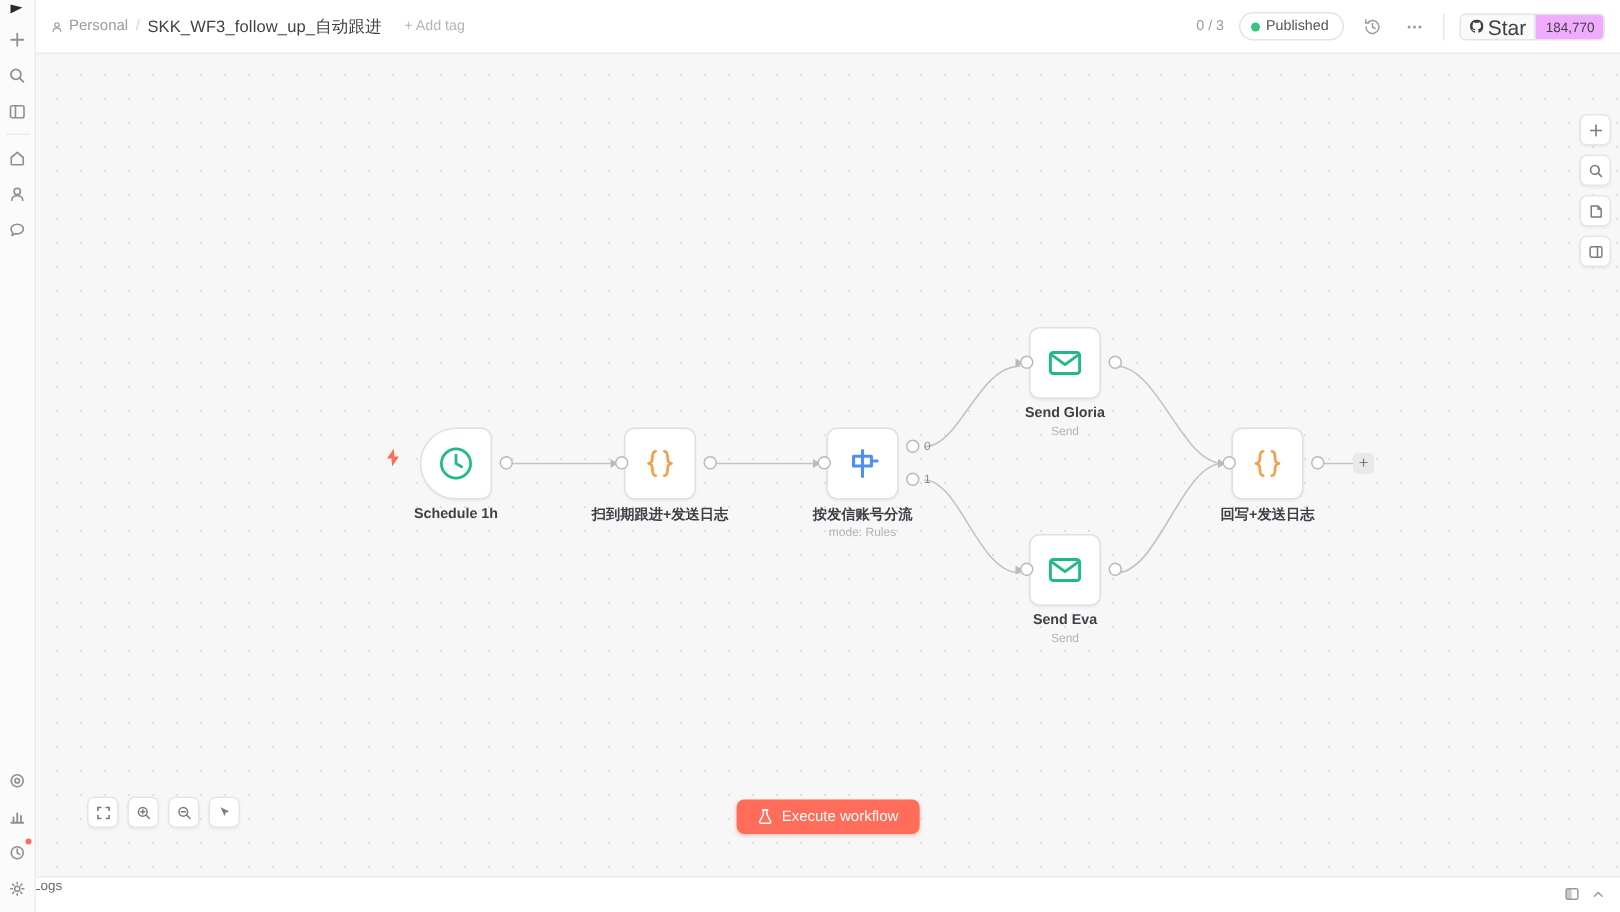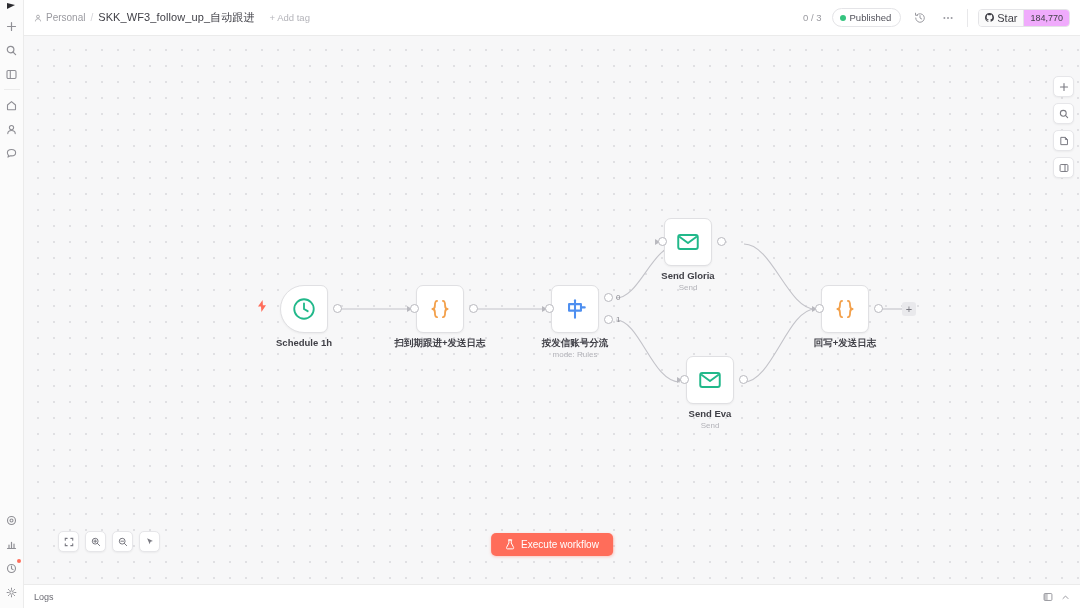--- a/index.html
+++ b/index.html
@@ -52,21 +52,21 @@
   .pub-badge {
     display: flex; align-items: center; gap: 4px;
     border: 1px solid #e4e4e7; border-radius: 12px;
     padding: 3px 9px 3px 7px; font-size: 9.5px; color: #52525b; background:#fff;
   }
   .pub-dot { width: 6px; height: 6px; border-radius: 50%; background: #35c47f; }
   .hdr-ico { width: 18px; height: 18px; display:flex; align-items:center; justify-content:center;
              color:#9a9aa0; cursor:pointer; }
   .hdr-divider { width: 1px; height: 18px; background: #e8e8ea; }
   .star-group { display: flex; align-items: stretch; border: 1px solid #e4e4e7; border-radius: 4px; overflow: hidden; height: 18px; }
-  .star-left { display:flex; align-items:center; gap:3px; padding: 0 6px; background:#fafafa; font-size:11px; color:#3f3f46; }
+  .star-left { display:flex; align-items:center; gap:3px; padding: 0 6px; background:#fafafa; font-size:14px; color:#3f3f46; }
   .star-right { display:flex; align-items:center; padding: 0 6px; background:#f0abfc; font-size:9px; color:#3f3f46;
                 border-left: 1px solid #e4e4e7; }
 
   
   .tabs {
     position: absolute; left: 50%; transform: translateX(-50%); top: 28px;
     display: flex; align-items: center; gap: 0;
     background: #f3f3f5; border-radius: 5px; padding: 2px; z-index: 26;
   }
   .tab { font-size: 9.5px; padding: 3px 9px; border-radius: 4px; color: #8b8b92; cursor: pointer; white-space: nowrap; }
@@ -143,23 +143,23 @@
   .exec-btn {
     position: absolute; left: 50%; transform: translateX(-50%); bottom: 28px;
     background: #ff6d5a; color: #fff; border: none; border-radius: 5px;
     padding: 6px 14px; font-size: 10px; font-family: inherit;
     display: flex; align-items: center; gap: 6px; cursor: pointer;
     box-shadow: 0 1px 3px rgba(255,109,90,.35); z-index: 20;
   }
 
   
   .logs-bar {
-    position: absolute; left: 24px; right: 0; bottom: 0; height: 24px;
+    position: absolute; left: 12px; right: 0; bottom: 0; height: 24px;
     background: #fff; border-top: 1px solid #ebebeb;
-    display: flex; align-items: center; padding: 0 10px; z-index: 28;
+    display: flex; padding: 0 10px; z-index: 28;
   }
   .logs-label { font-size: 9px; color: #6b6b73; cursor: pointer; }
   .logs-right { margin-left: auto; display: flex; align-items: center; gap: 8px; color: #9a9aa0; }
 </style>
 </head>
 <body>
 
 <div id="app">
 
   <div class="sidebar">
@@ -331,21 +331,21 @@
         </svg>
       </div>
       <div class="port" style="left:53px; top:8px;"></div>
       <div class="port-label" style="left:65px; top:8px;">0</div>
       <div class="port" style="left:53px; top:30px;"></div>
       <div class="port-label" style="left:65px; top:30px;">1</div>
       <div class="node-label">按发信账号分流</div>
       <div class="node-sub">mode: Rules</div>
     </div>
 
-    <div class="node" style="left:640px; top:182px;">
+    <div class="node" style="left:662px; top:182px;">
       <div class="in-arrow" style="left:-9px; top:20.5px;"></div>
       <div class="port" style="left:-6px; top:19px;"></div>
       <div class="node-box">
         <svg width="26" height="26" viewBox="0 0 24 24" fill="none" stroke="#21b88a" stroke-width="1.8" stroke-linejoin="round">
           <rect x="3" y="5.5" width="18" height="13" rx="1.8"></rect>
             <path d="M3.8 7L12 13l8.2-6"></path>
         </svg>
       </div>
       <div class="port" style="left:53px; top:19px;"></div>
       <div class="node-label">Send Gloria</div>

